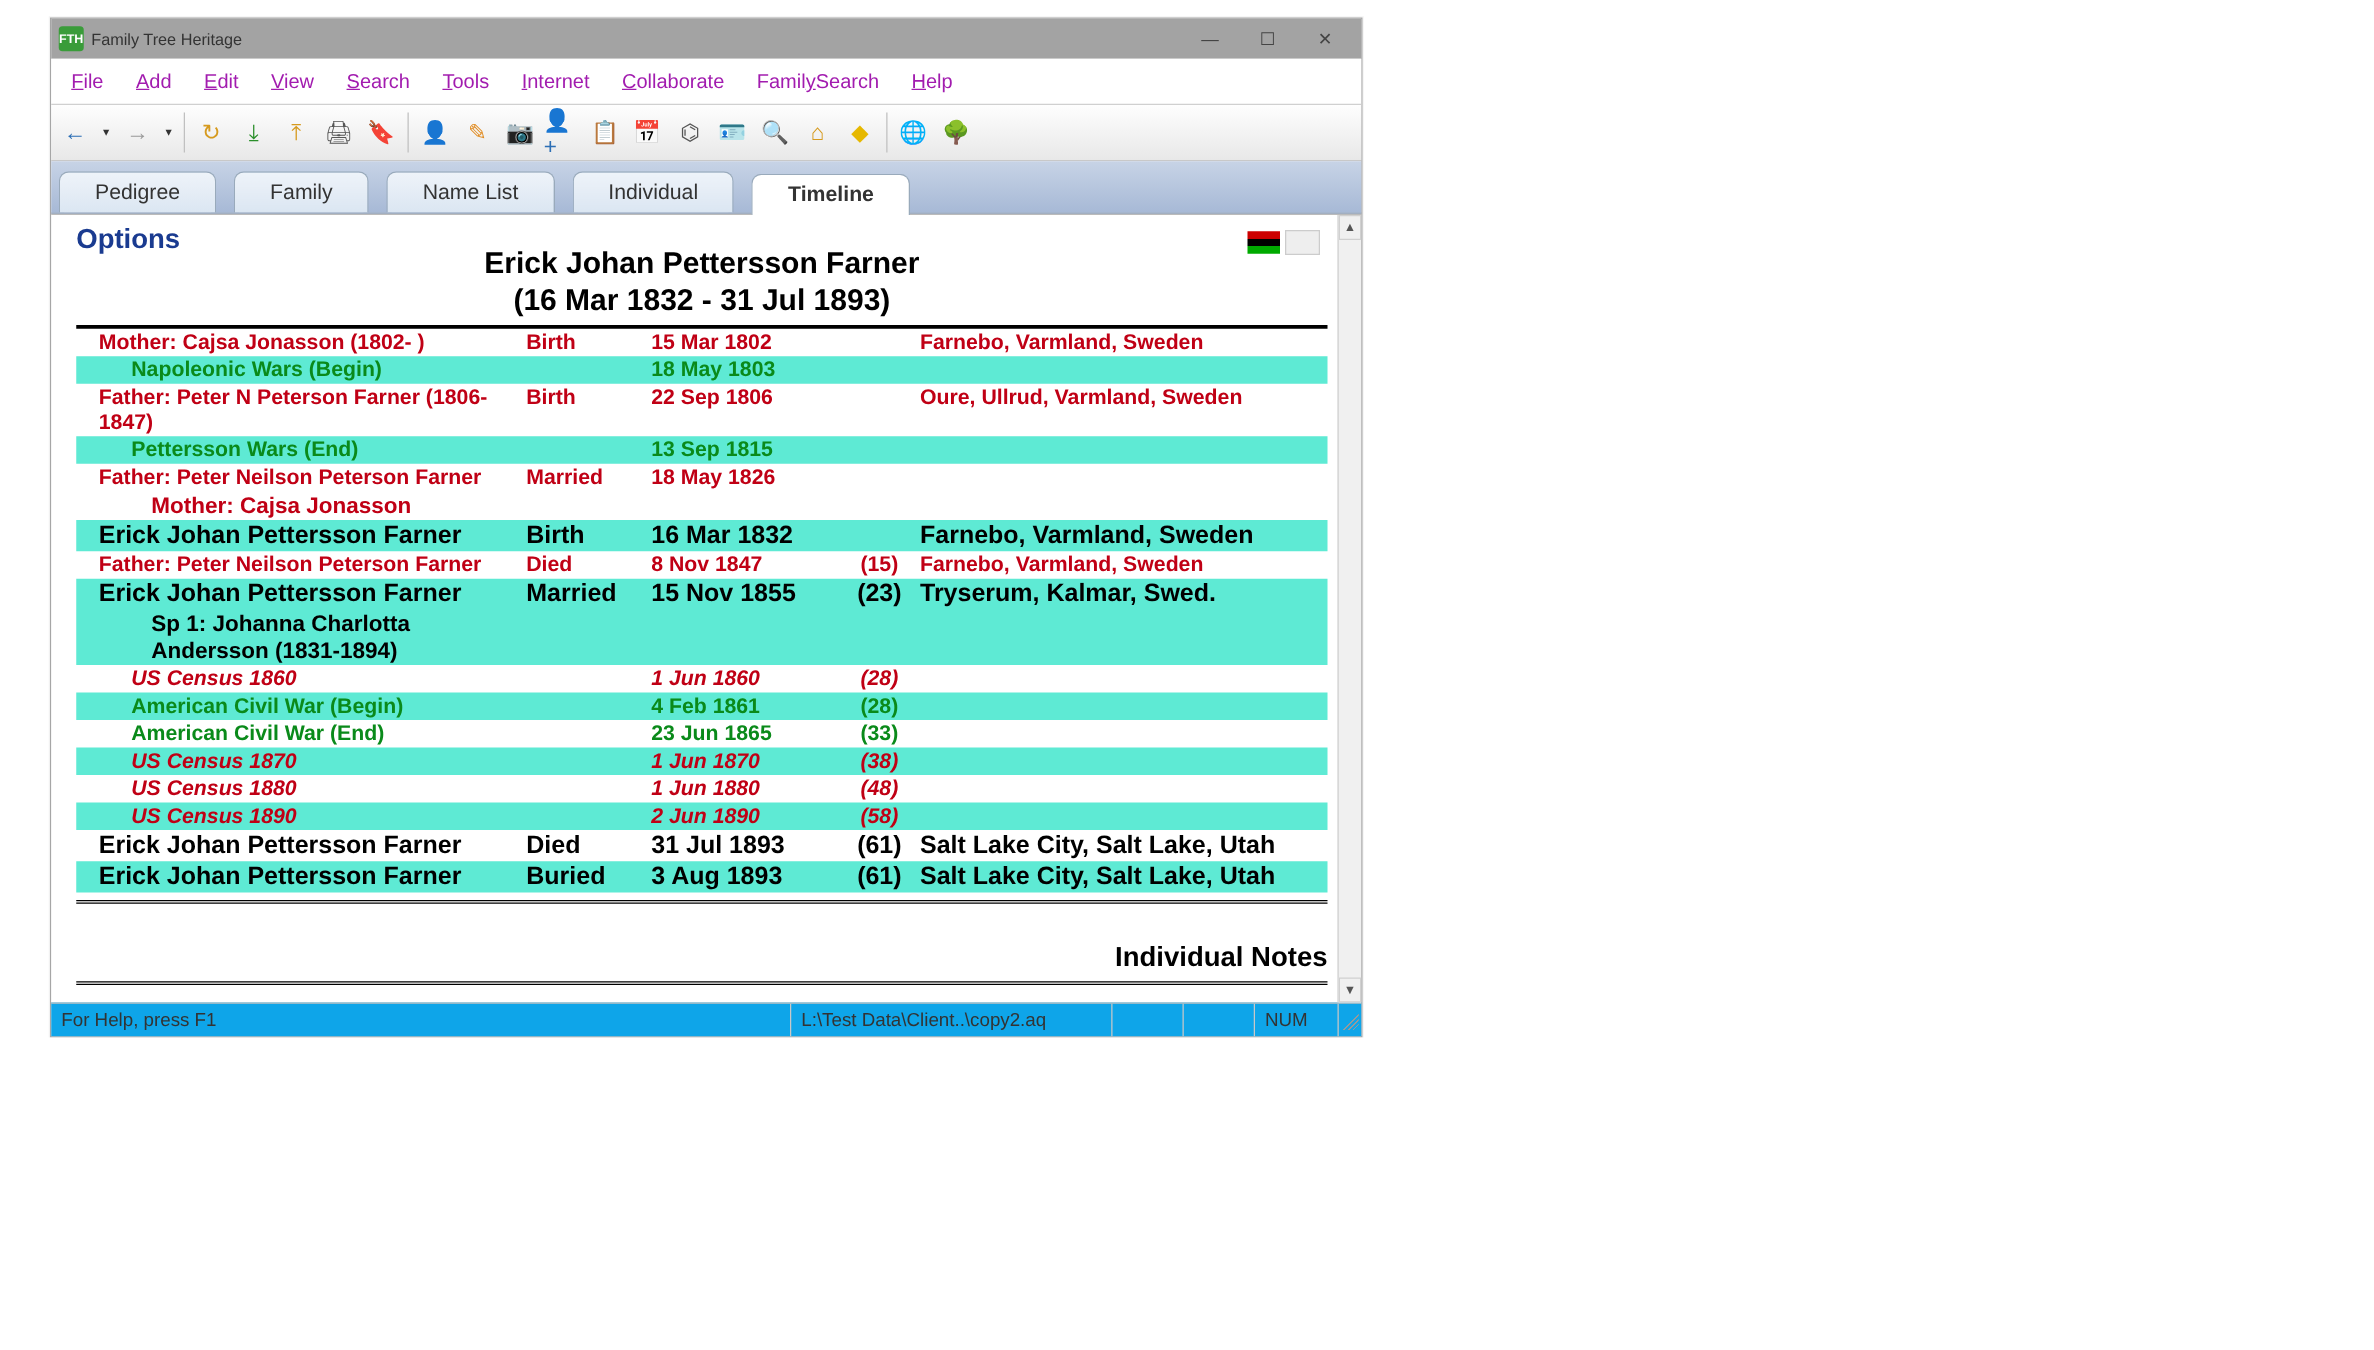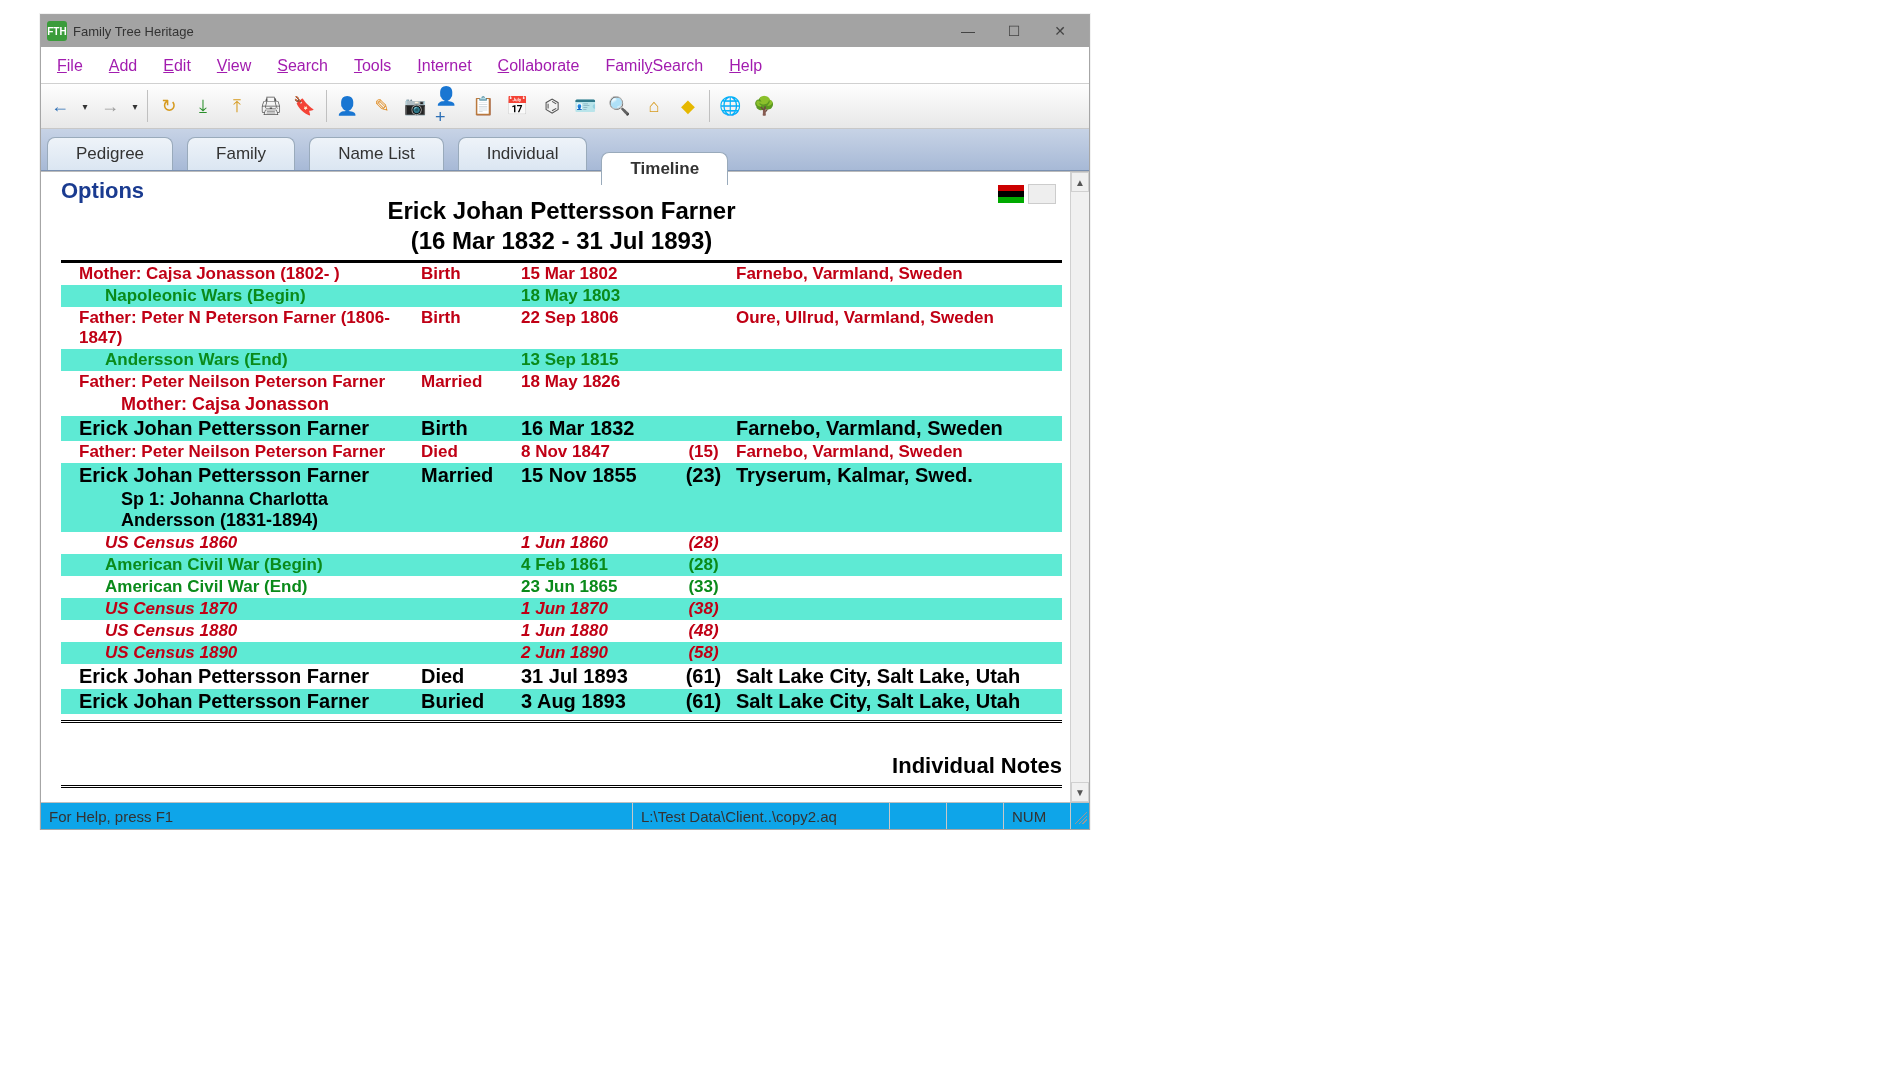--- a/index.html
+++ b/index.html
@@ -90,21 +90,21 @@
     background: linear-gradient(#eef3f9,#dbe6f2);
     border-radius: 8px 8px 0 0;
     font-size: 17px;
     margin-right: 14px;
     color:#333;
   }
   .tab.active {
     background:#fff;
     font-weight: bold;
     position: relative;
-    top:15px;
+    top:2px;
   }
   
   .content-wrap {
     display:flex;
     flex:1;
     border-top:1px solid #bbb;
     overflow:hidden;
   }
   .content {
     flex:1;
@@ -288,21 +288,21 @@
             <div class="col-place c-green"></div>
           </div>
           <div class="tl">
             <div class="col-main c-red indent1">Father: Peter N Peterson Farner (1806-1847)</div>
             <div class="col-evt c-red">Birth</div>
             <div class="col-date c-red">22 Sep 1806</div>
             <div class="col-age c-red"></div>
             <div class="col-place c-red">Oure, Ullrud, Varmland, Sweden</div>
           </div>
           <div class="tl alt">
-            <div class="col-main c-green indent2">Andersson Wars (End)</div>
+            <div class="col-main c-green indent2">Pettersson Wars (End)</div>
             <div class="col-evt c-green"></div>
             <div class="col-date c-green">13 Sep 1815</div>
             <div class="col-age c-green"></div>
             <div class="col-place c-green"></div>
           </div>
           <div class="tl">
             <div class="col-main c-red indent1">Father: Peter Neilson Peterson Farner</div>
             <div class="col-evt c-red">Married</div>
             <div class="col-date c-red">18 May 1826</div>
             <div class="col-age c-red"></div>

